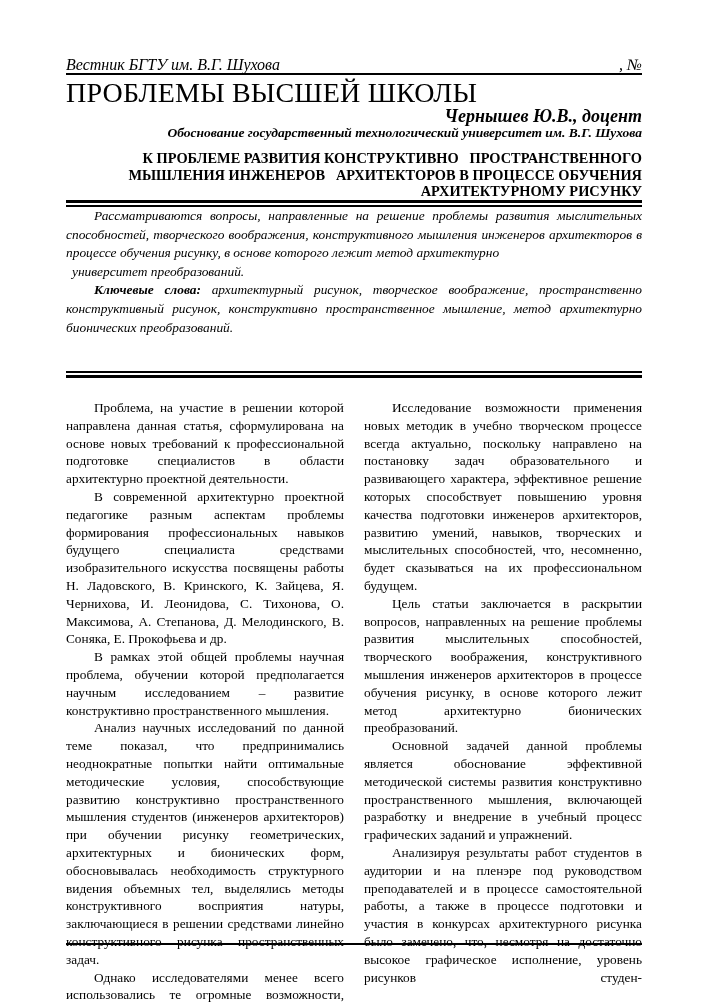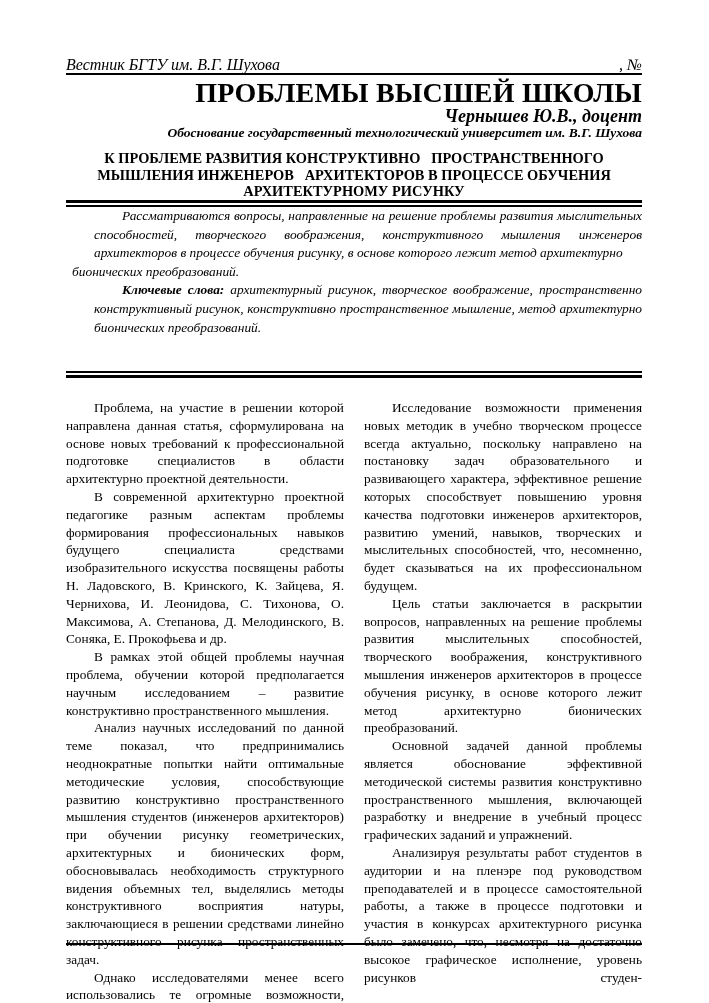--- a/index.html
+++ b/index.html
@@ -4,38 +4,38 @@
   <style>
     html, body { margin: 0; padding: 0; background: #ffffff; }
     body { width: 709px; height: 1003px; position: relative; overflow: hidden; color: #000; font-family: "Liberation Serif", serif; }
     .page { position: absolute; left: 66px; top: 0; width: 576px; }
 
     .running-head { position: absolute; top: 58px; left: 0; width: 576px; height: 14px; font-style: italic; font-size: 16px; line-height: 14px; }
     .running-head .left { position: absolute; left: 0; top: 0; }
     .running-head .right { position: absolute; right: 0; top: 0; }
     .head-rule { position: absolute; top: 73px; left: 0; width: 576px; height: 2px; background: #000; }
 
-    .section-title { position: absolute; top: 76px; left: 0; width: 576px; text-align: right; font-weight: bold; font-size: 28px; line-height: 34px; letter-spacing: 0.2px; }
+    .section-title { position: absolute; top: 76px; left: 0; width: 576px; text-align: left; font-weight: normal; font-size: 28px; line-height: 34px; letter-spacing: 0.2px; }
 
     .author { position: absolute; top: 107px; right: 0; font-weight: bold; font-style: italic; font-size: 18px; line-height: 18px; }
     .affil { position: absolute; top: 124px; right: 0; font-weight: bold; font-style: italic; font-size: 13.5px; line-height: 18px; }
 
     .article-title { position: absolute; top: 150px; left: 0; width: 576px; text-align: center; font-weight: bold; font-size: 14.4px; line-height: 16.5px; }
-    .article-title div { white-space: pre; }
+    .article-title div { white-space: pre; text-align: right; }
 
     .double-rule { position: absolute; left: 0; width: 576px; }
     .double-rule .thick { height: 3px; background: #000; }
     .double-rule .gap { height: 2px; }
     .double-rule .thin { height: 1.5px; background: #000; }
     .rule-top { top: 200px; }
     .rule-bottom { top: 371px; }
 
     .abstract { position: absolute; top: 207px; left: 0; width: 576px; font-style: italic; font-size: 13.4px; line-height: 18.6px; }
     .abstract p { margin: 0; text-align: justify; text-align-last: left; }
-    .abstract .ind { text-indent: 28px; margin-left: 28px; }
+    .abstract .ind { text-indent: 28px; }
     .abstract .hang { padding-left: 6px; }
     .abstract .kw-label { font-weight: bold; }
 
     .cols { position: absolute; top: 399px; left: 0; width: 576px; font-size: 13.3px; line-height: 17.8px; }
     .col { position: absolute; top: 0; width: 278px; }
     .col-left { left: 0; }
     .col-right { left: 298px; }
     .col p { margin: 0; text-align: justify; text-align-last: left; }
     .col .ind { text-indent: 28px; }
     .col .jl { text-align-last: justify; }
@@ -65,21 +65,21 @@
   </div>
 
   <div class="double-rule rule-top">
     <div class="thick"></div>
       <div class="gap"></div>
       <div class="thin"></div>
   </div>
 
   <div class="abstract">
     <p class="ind">Рассматриваются вопросы, направленные на решение проблемы развития мыслительных способностей, творческого воображения, конструктивного мышления инженеров архитекторов в процессе обучения рисунку, в основе которого лежит метод архитектурно</p>
-    <p class="hang">бионических преобразований.</p>
+    <p class="hang">университет преобразований.</p>
     <p class="ind"><span class="kw-label">Ключевые слова:</span><span> архитектурный рисунок, творческое воображение, пространственно конструктивный рисунок,  конструктивно пространственное мышление, метод архитектурно   бионических преобразований.</span></p>
   </div>
 
   <div class="double-rule rule-bottom">
     <div class="thin"></div>
       <div class="gap"></div>
       <div class="thick"></div>
   </div>
 
   <div class="cols">

